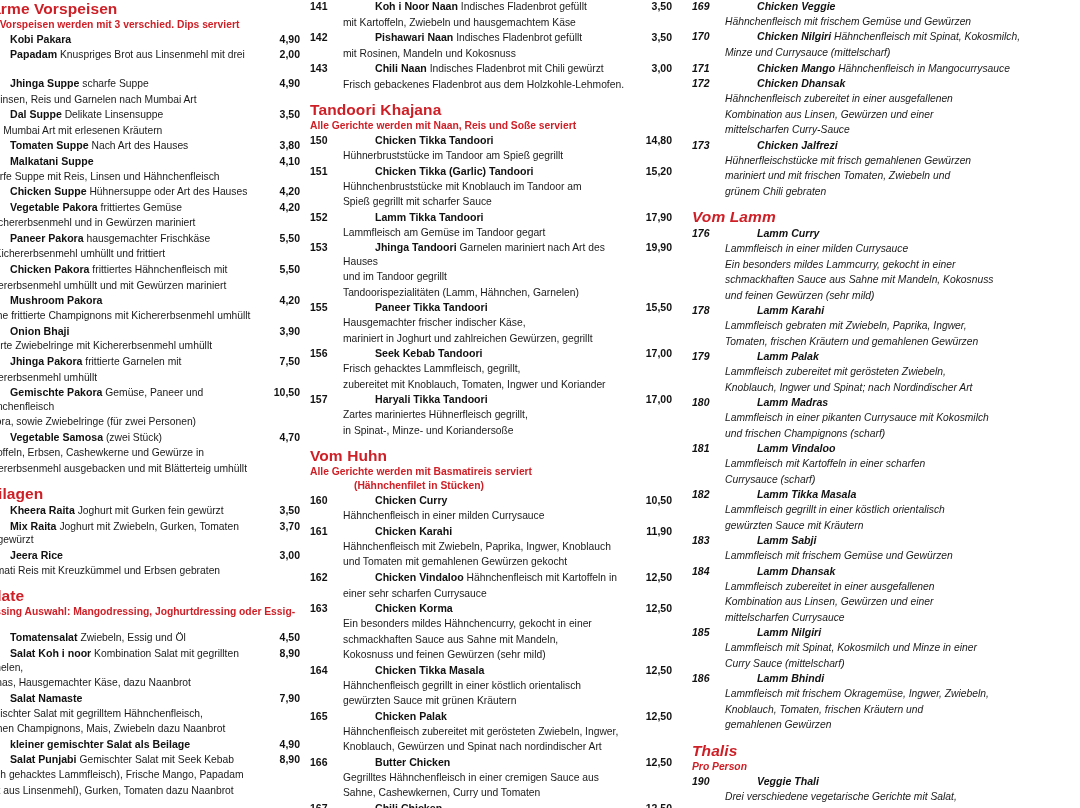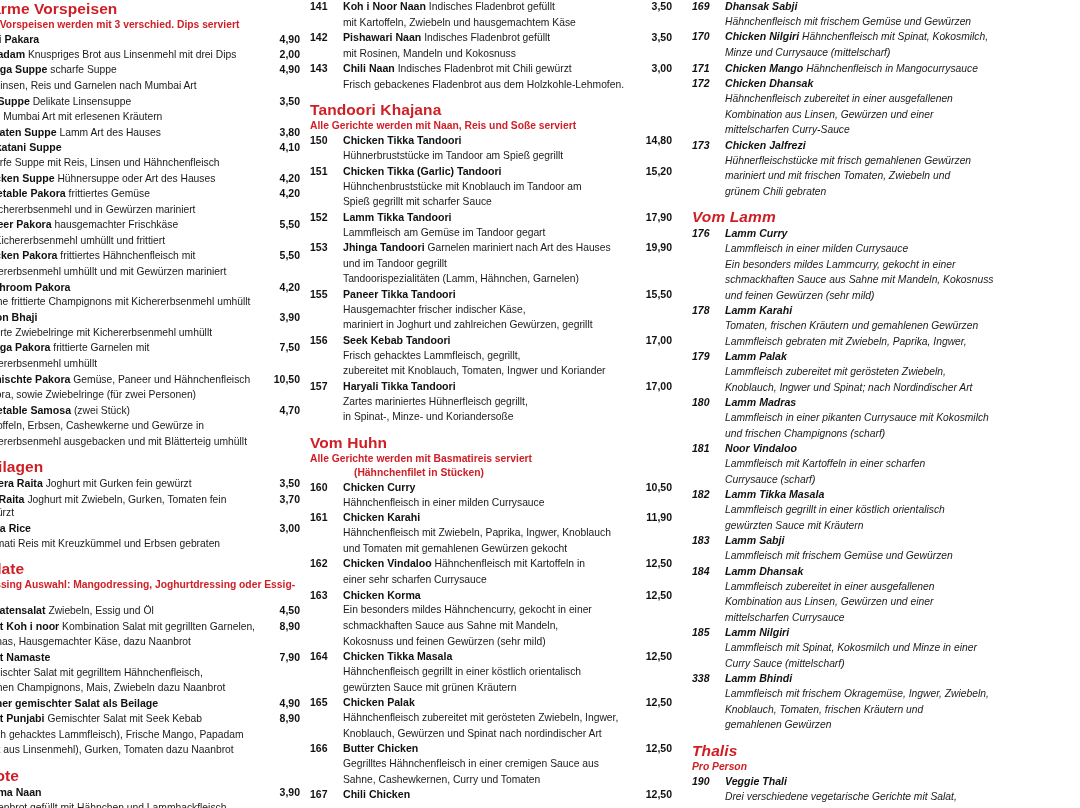--- a/index.html
+++ b/index.html
@@ -59,20 +59,21 @@
     color: #111;
   }
   .item .body {
     margin-left: 0;
   }
   .numbered .body { margin-left: 33px; }
   .item .name {
     font-weight: bold;
     font-size: 10.6px;
     display: inline;
+    margin-left: 32px;
   }
   .item .desc {
     font-weight: normal;
     font-size: 10.3px;
     display: inline;
     color: #1a1a1a;
   }
   .item .price {
     position: absolute;
     right: 0;
@@ -107,21 +108,21 @@
         <div class="body"><span class="desc">mit Linsen, Reis und Garnelen nach Mumbai Art</span></div>
       </div>
       <div class="item tight">
         <div class="body"><span class="name">Dal Suppe</span><span class="desc"> Delikate Linsensuppe</span></div>
         <span class="price">3,50</span>
       </div>
       <div class="item tight">
         <div class="body"><span class="desc">nach Mumbai Art mit erlesenen Kräutern</span></div>
       </div>
       <div class="item tight">
-        <div class="body"><span class="name">Tomaten Suppe</span><span class="desc"> Lamm Art des Hauses</span></div>
+        <div class="body"><span class="name">Tomaten Suppe</span><span class="desc"> Nach Art des Hauses</span></div>
         <span class="price">3,80</span>
       </div>
       <div class="item tight">
         <div class="body"><span class="name">Malkatani Suppe</span></div>
         <span class="price">4,10</span>
       </div>
       <div class="item tight">
         <div class="body"><span class="desc">scharfe Suppe mit Reis, Linsen und Hähnchenfleisch</span></div>
       </div>
       <div class="item tight">
@@ -454,21 +455,21 @@
       </div>
       <div class="item tight numbered">
         <span class="num">167</span>
         <div class="body"><span class="name">Chili Chicken</span></div>
         <span class="price">12,50</span>
       </div>
     </div>
   <div class="col col3">
       <div class="item tight numbered">
         <span class="num">169</span>
-        <div class="body"><span class="name">Dhansak Sabji</span></div>
+        <div class="body"><span class="name">Chicken Veggie</span></div>
       </div>
       <div class="item tight numbered">
         <span class="num"></span>
         <div class="body"><span class="desc">Hähnchenfleisch mit frischem Gemüse und Gewürzen</span></div>
       </div>
       <div class="item tight numbered">
         <span class="num">170</span>
         <div class="body"><span class="name">Chicken Nilgiri</span><span class="desc"> Hähnchenfleisch mit Spinat, Kokosmilch,</span></div>
       </div>
       <div class="item tight numbered">
@@ -531,25 +532,25 @@
       <div class="item tight numbered">
         <span class="num"></span>
         <div class="body"><span class="desc">und feinen Gewürzen (sehr mild)</span></div>
       </div>
       <div class="item tight numbered">
         <span class="num">178</span>
         <div class="body"><span class="name">Lamm Karahi</span></div>
       </div>
       <div class="item tight numbered">
         <span class="num"></span>
+        <div class="body"><span class="desc">Lammfleisch gebraten mit Zwiebeln, Paprika, Ingwer,</span></div>
+      </div>
+      <div class="item tight numbered">
+        <span class="num"></span>
         <div class="body"><span class="desc">Tomaten, frischen Kräutern und gemahlenen Gewürzen</span></div>
-      </div>
-      <div class="item tight numbered">
-        <span class="num"></span>
-        <div class="body"><span class="desc">Lammfleisch gebraten mit Zwiebeln, Paprika, Ingwer,</span></div>
       </div>
       <div class="item tight numbered">
         <span class="num">179</span>
         <div class="body"><span class="name">Lamm Palak</span></div>
       </div>
       <div class="item tight numbered">
         <span class="num"></span>
         <div class="body"><span class="desc">Lammfleisch zubereitet mit gerösteten Zwiebeln,</span></div>
       </div>
       <div class="item tight numbered">
@@ -563,21 +564,21 @@
       <div class="item tight numbered">
         <span class="num"></span>
         <div class="body"><span class="desc">Lammfleisch in einer pikanten Currysauce mit Kokosmilch</span></div>
       </div>
       <div class="item tight numbered">
         <span class="num"></span>
         <div class="body"><span class="desc">und frischen Champignons (scharf)</span></div>
       </div>
       <div class="item tight numbered">
         <span class="num">181</span>
-        <div class="body"><span class="name">Noor Vindaloo</span></div>
+        <div class="body"><span class="name">Lamm Vindaloo</span></div>
       </div>
       <div class="item tight numbered">
         <span class="num"></span>
         <div class="body"><span class="desc">Lammfleisch mit Kartoffeln in einer scharfen</span></div>
       </div>
       <div class="item tight numbered">
         <span class="num"></span>
         <div class="body"><span class="desc">Currysauce (scharf)</span></div>
       </div>
       <div class="item tight numbered">
@@ -622,21 +623,21 @@
       </div>
       <div class="item tight numbered">
         <span class="num"></span>
         <div class="body"><span class="desc">Lammfleisch mit Spinat, Kokosmilch und Minze in einer</span></div>
       </div>
       <div class="item tight numbered">
         <span class="num"></span>
         <div class="body"><span class="desc">Curry Sauce (mittelscharf)</span></div>
       </div>
       <div class="item tight numbered">
-        <span class="num">338</span>
+        <span class="num">186</span>
         <div class="body"><span class="name">Lamm Bhindi</span></div>
       </div>
       <div class="item tight numbered">
         <span class="num"></span>
         <div class="body"><span class="desc">Lammfleisch mit frischem Okragemüse, Ingwer, Zwiebeln,</span></div>
       </div>
       <div class="item tight numbered">
         <span class="num"></span>
         <div class="body"><span class="desc">Knoblauch, Tomaten, frischen Kräutern und</span></div>
       </div>

